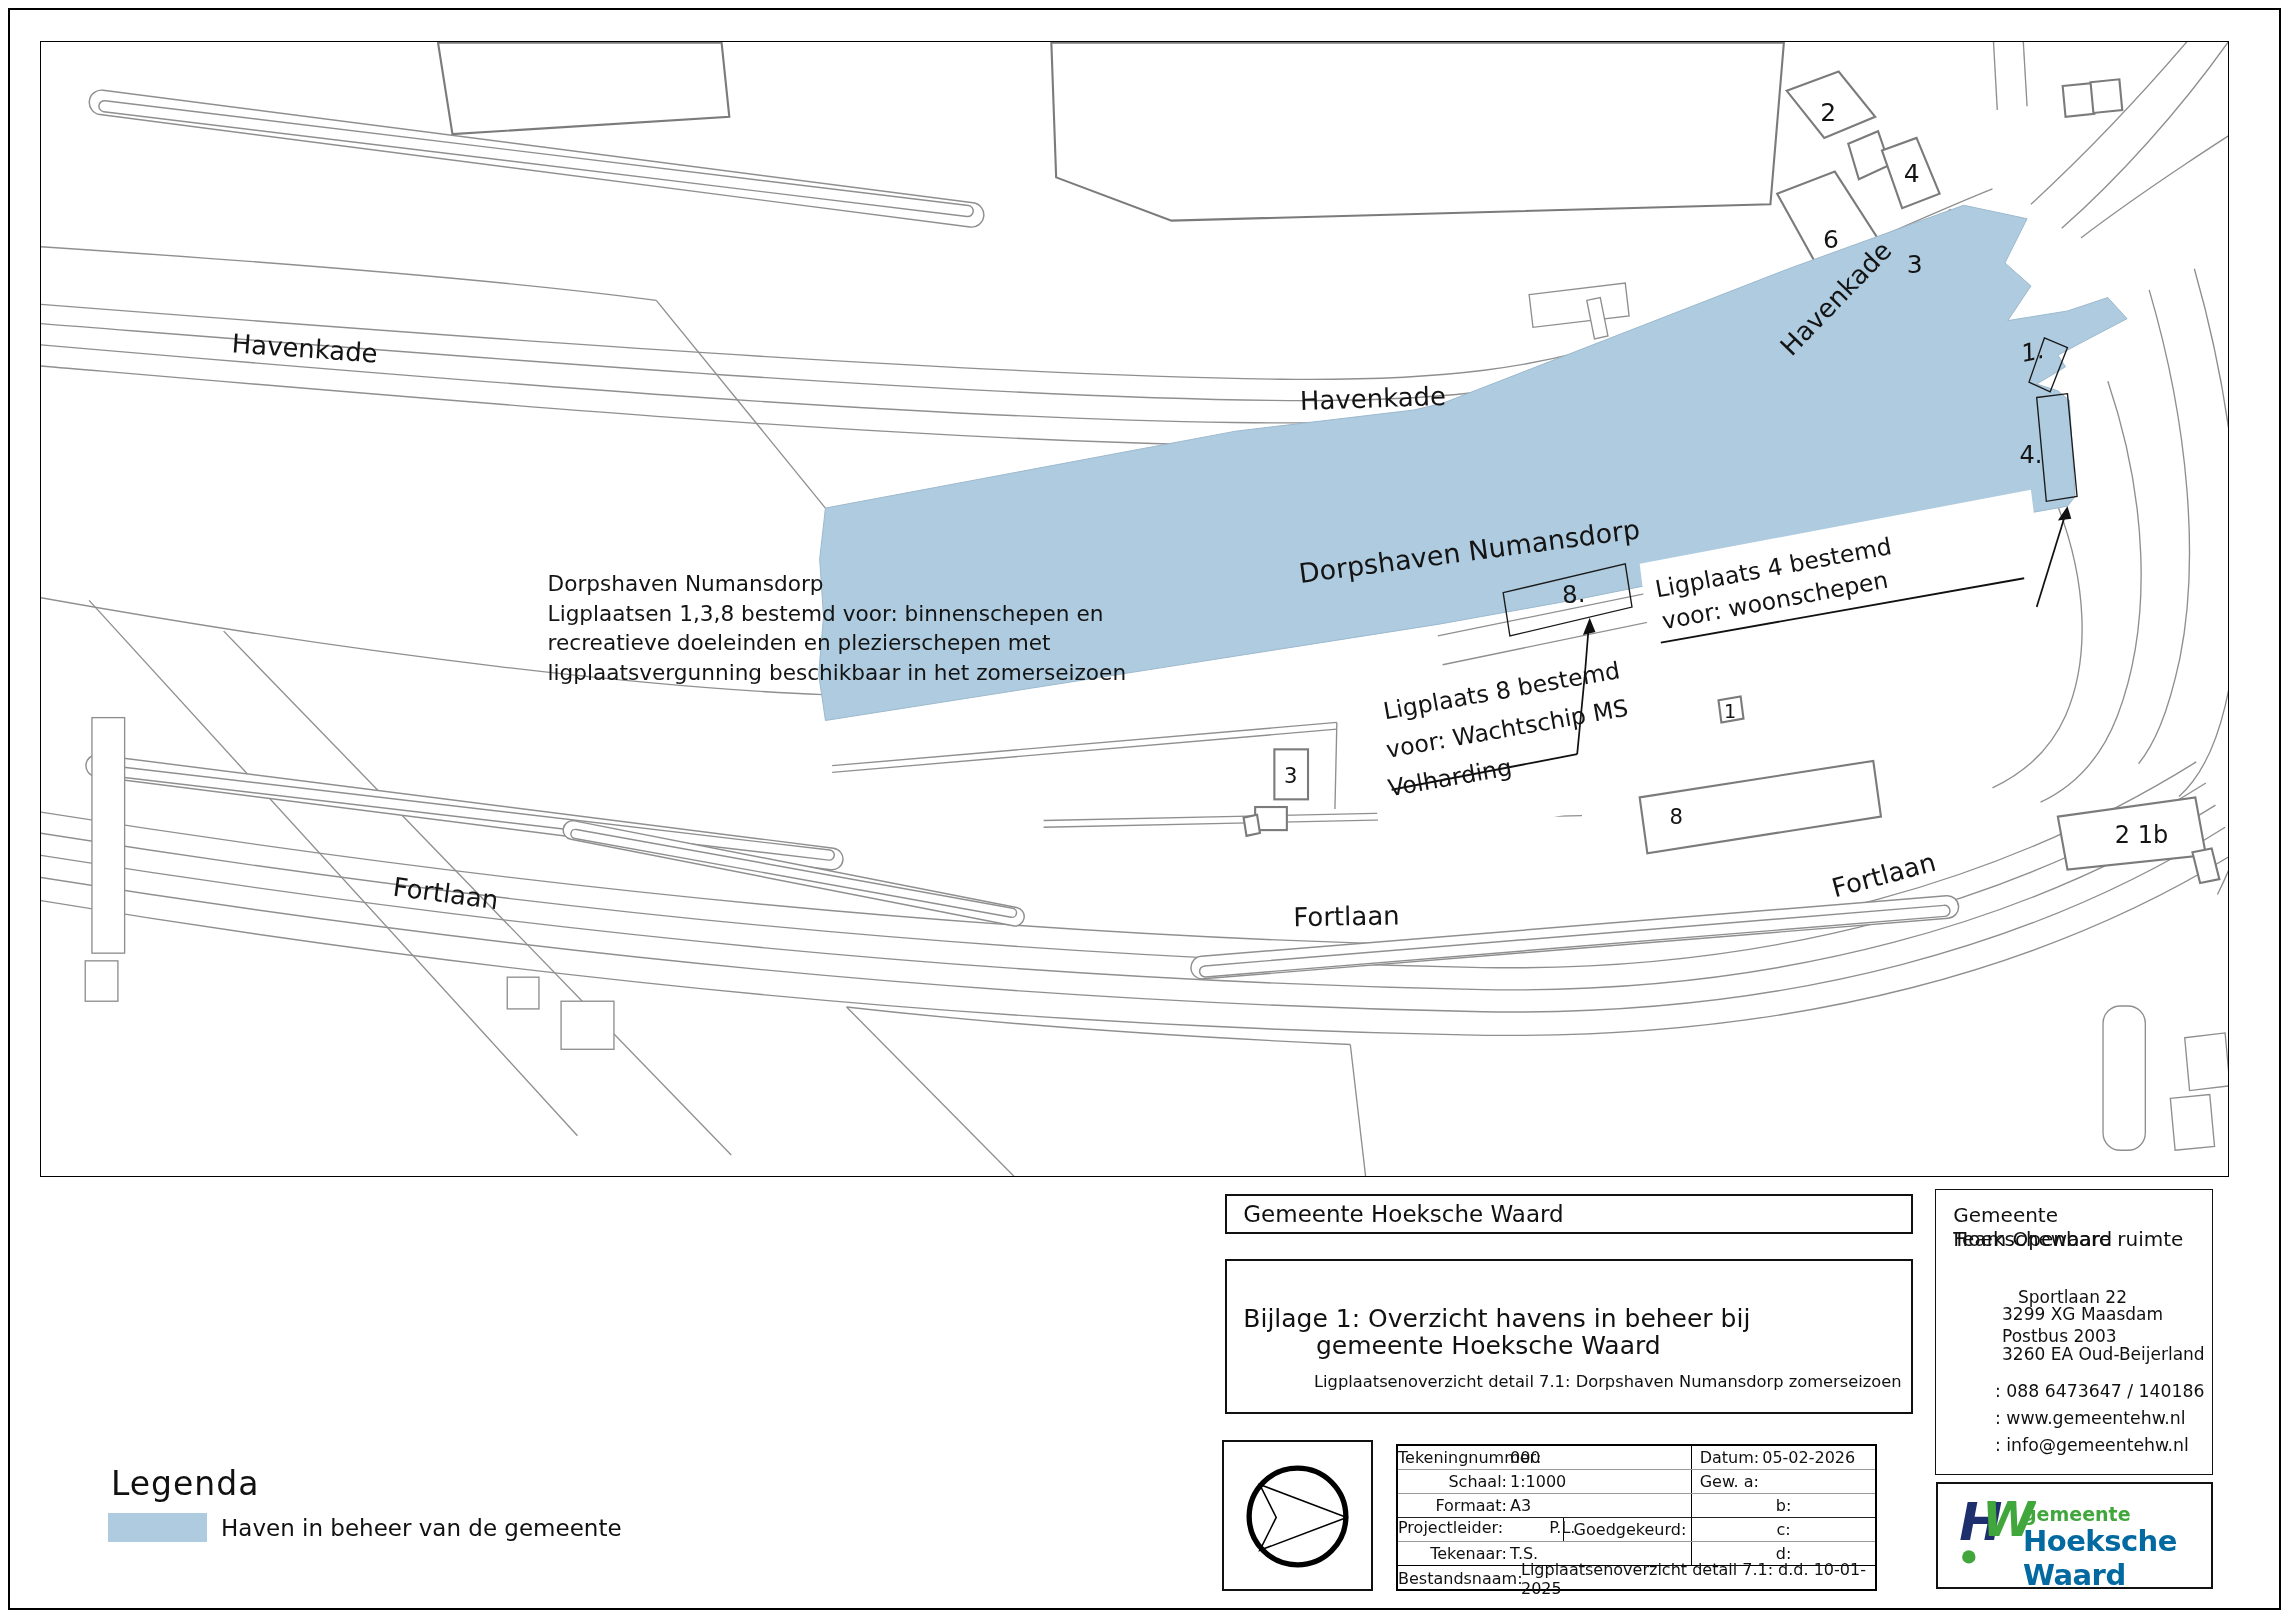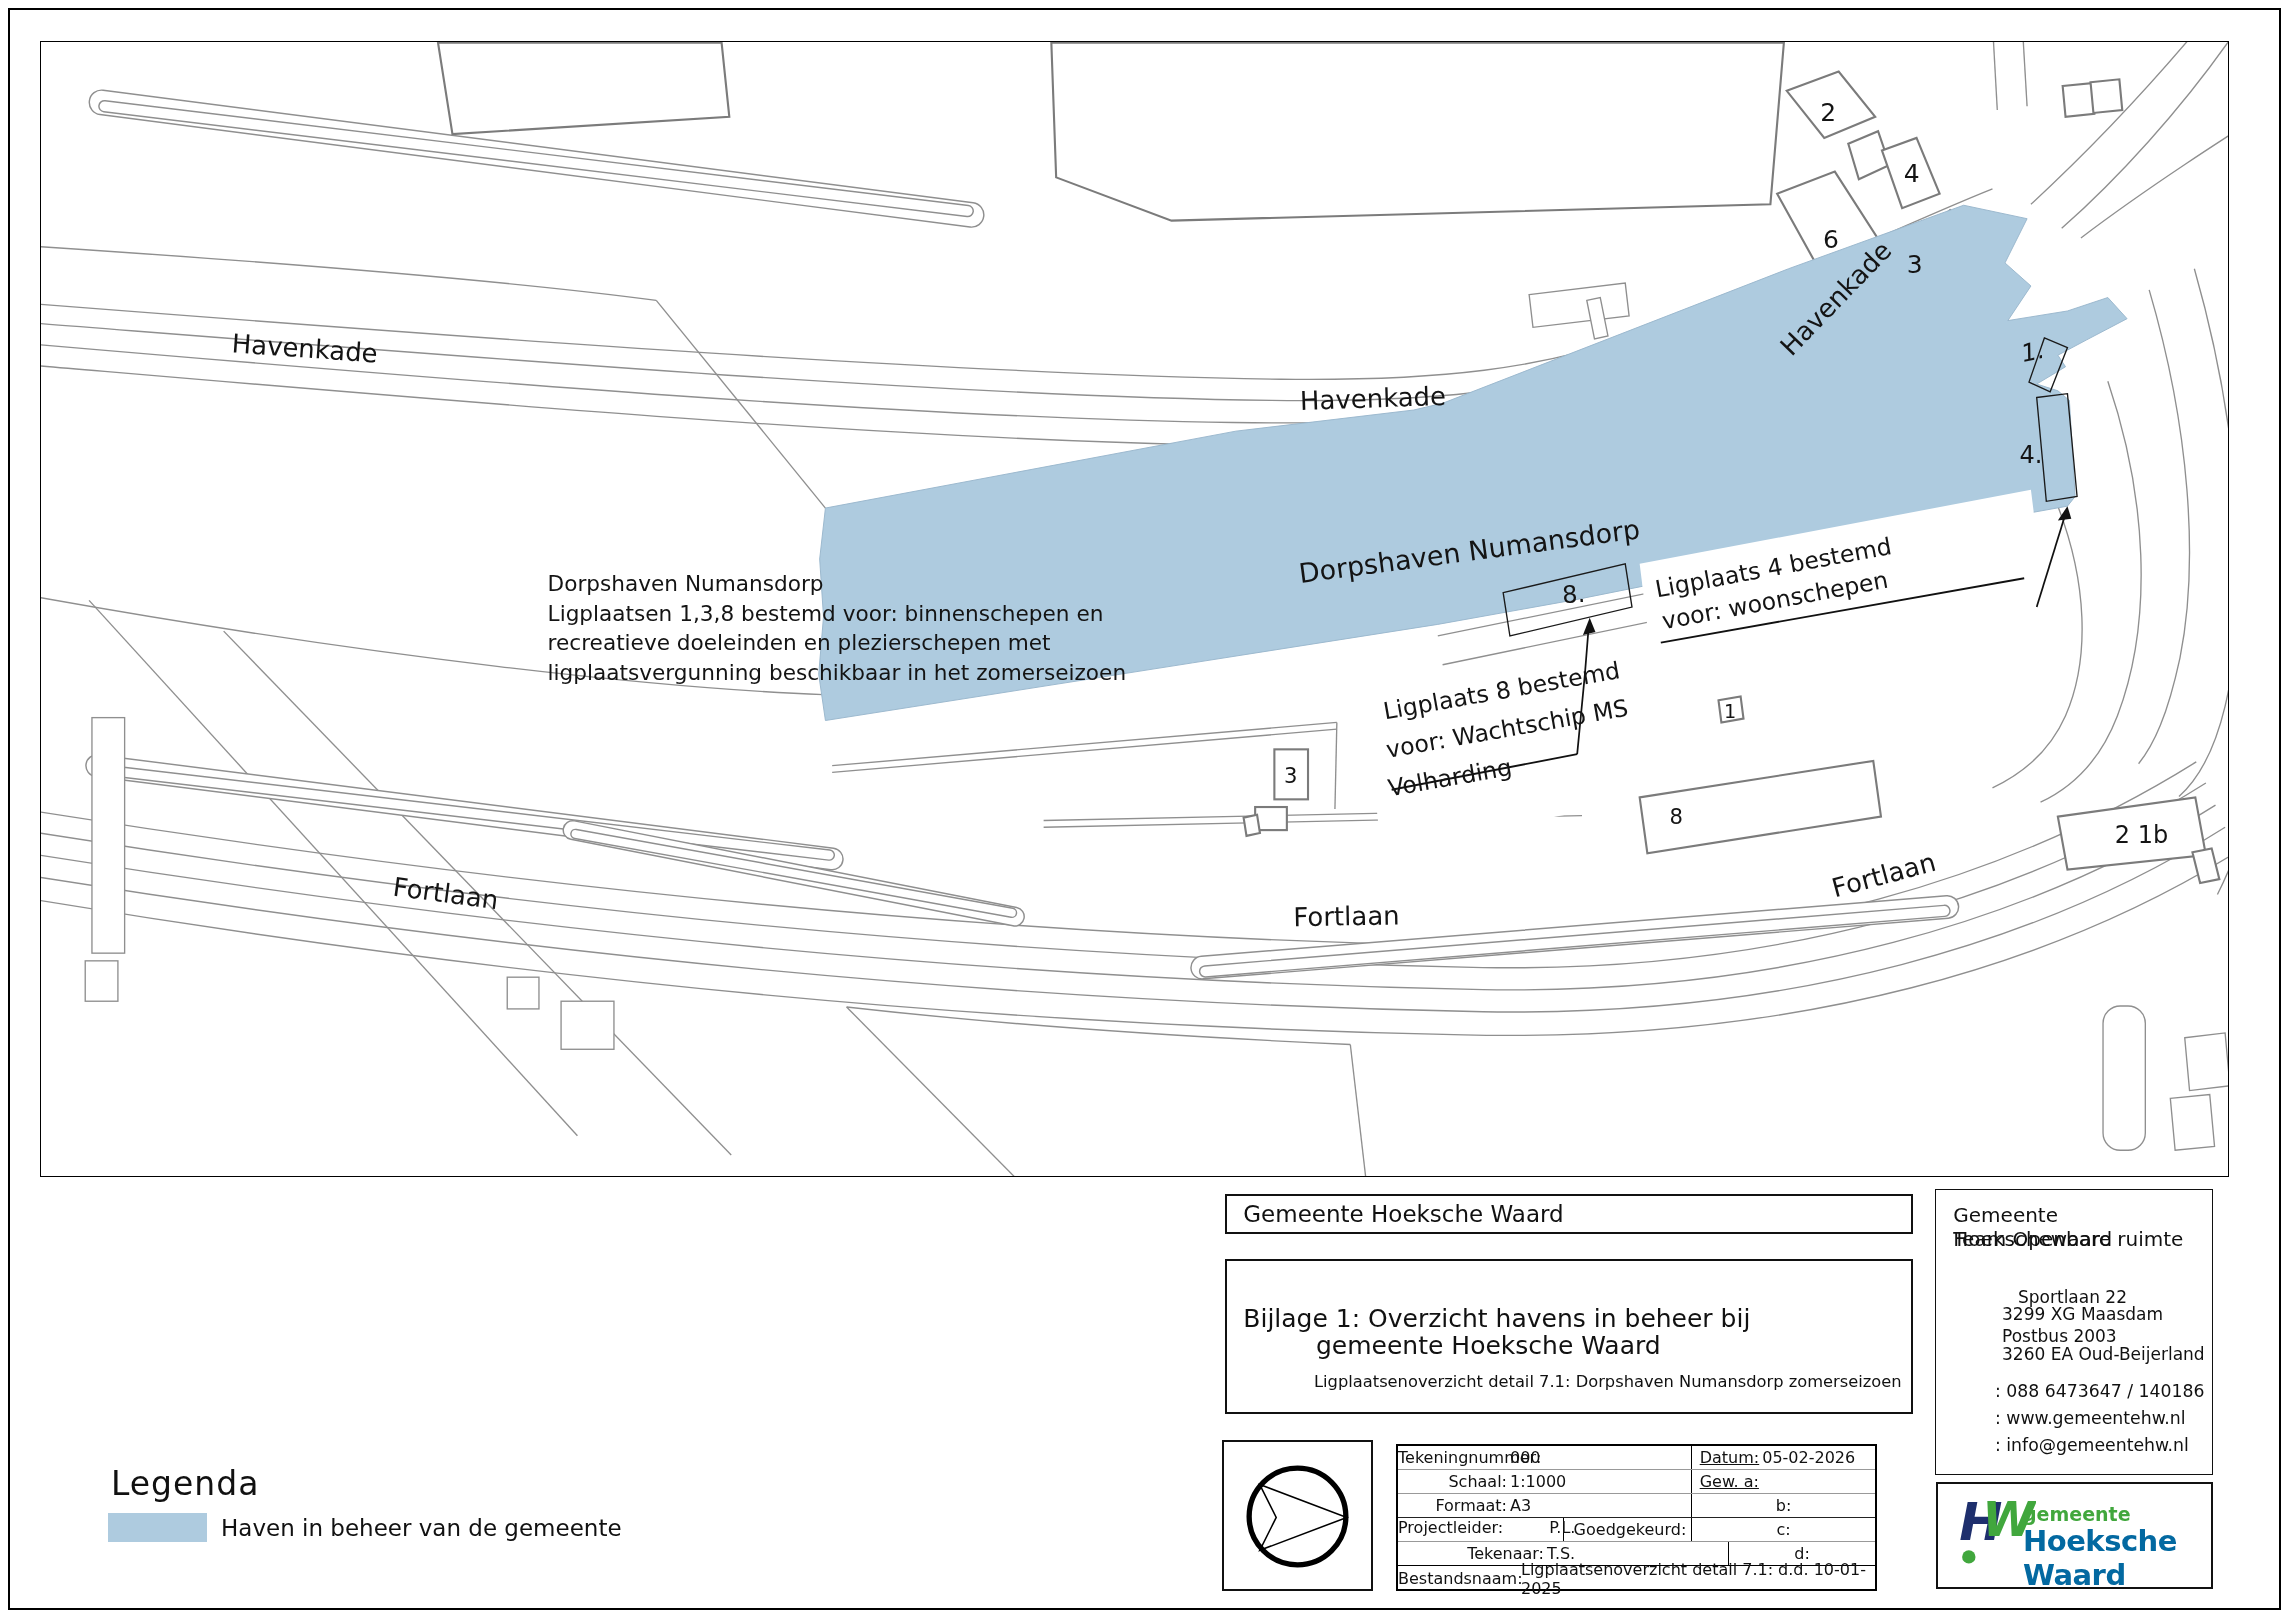--- a/index.html
+++ b/index.html
@@ -22,29 +22,29 @@
   .block-b .l3{position:absolute;left:89px;top:70px;font-size:25px;}
   .block-b .sub{position:absolute;left:87px;top:111px;font-size:16.3px;}
 
   
   .north-box{left:1222px;top:1440px;width:151px;height:151px;border:2.4px solid #111;}
 
   
   .dtable{left:1396px;top:1444px;width:481px;height:147px;border:2.4px solid #000;font-size:16px;background:#fff;}
   .drow{display:flex;height:24px;align-items:center;border-bottom:1.4px solid #999;box-sizing:border-box;}
   .drow.hb{border-bottom:1.4px solid #222;}
-  .drow.heavy{border-bottom:1.9px solid #000;padding-left:37px;}
+  .drow.heavy{border-bottom:1.9px solid #000;}
   .drow:last-child{border-bottom:none;height:25px;}
   .cell-l{width:293px;display:flex;align-items:center;height:100%;}
   .cell-r{flex:1;border-left:1.4px solid #000;display:flex;align-items:center;height:100%;}
   .lblr{width:109px;text-align:right;}
   .valc{margin-left:3px;}
   .sub1{width:165px;display:flex;align-items:flex-start;height:100%;border-right:1.4px solid #000;gap:43px;}
   .sub2{padding-left:9.6px;}
-  .rpad{padding-left:7.7px;text-decoration:underline;}
+  .rpad{padding-left:7.7px;}
   .rcenter{flex:1;text-align:center;}
   .rowfile{display:flex;align-items:center;height:100%;width:100%;}
   .lblfile{width:120px;text-align:right;}
 
   
   .contact{left:1935px;top:1189px;width:278px;height:286px;border:1.9px solid #111;}
   .contact div{position:absolute;}
   .c-org1{left:17.3px;top:12.5px;font-size:20px;}
   .c-org2{left:17.3px;top:37px;font-size:20px;}
   .c-a1{left:66px;top:97px;font-size:17px;margin-left:16px;}

